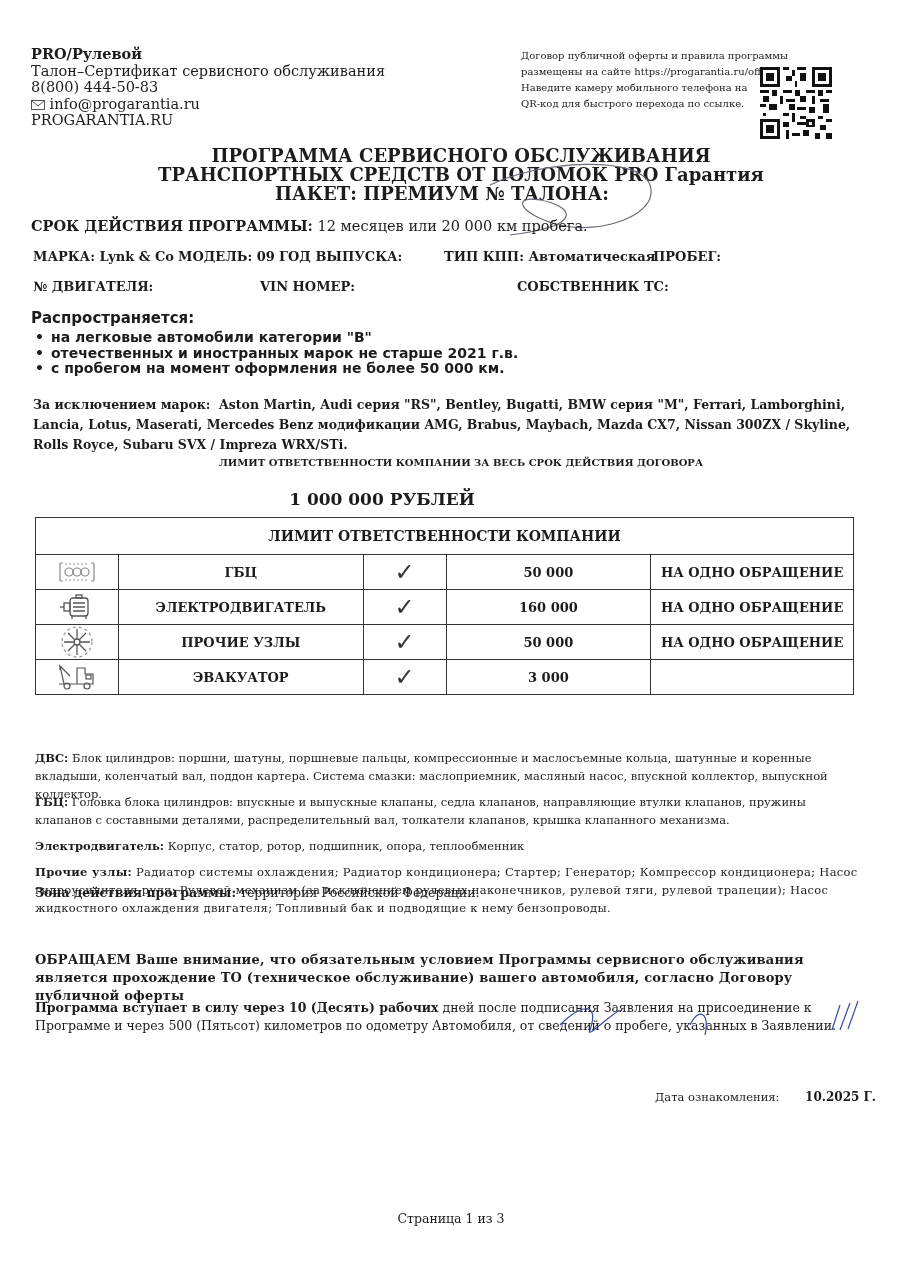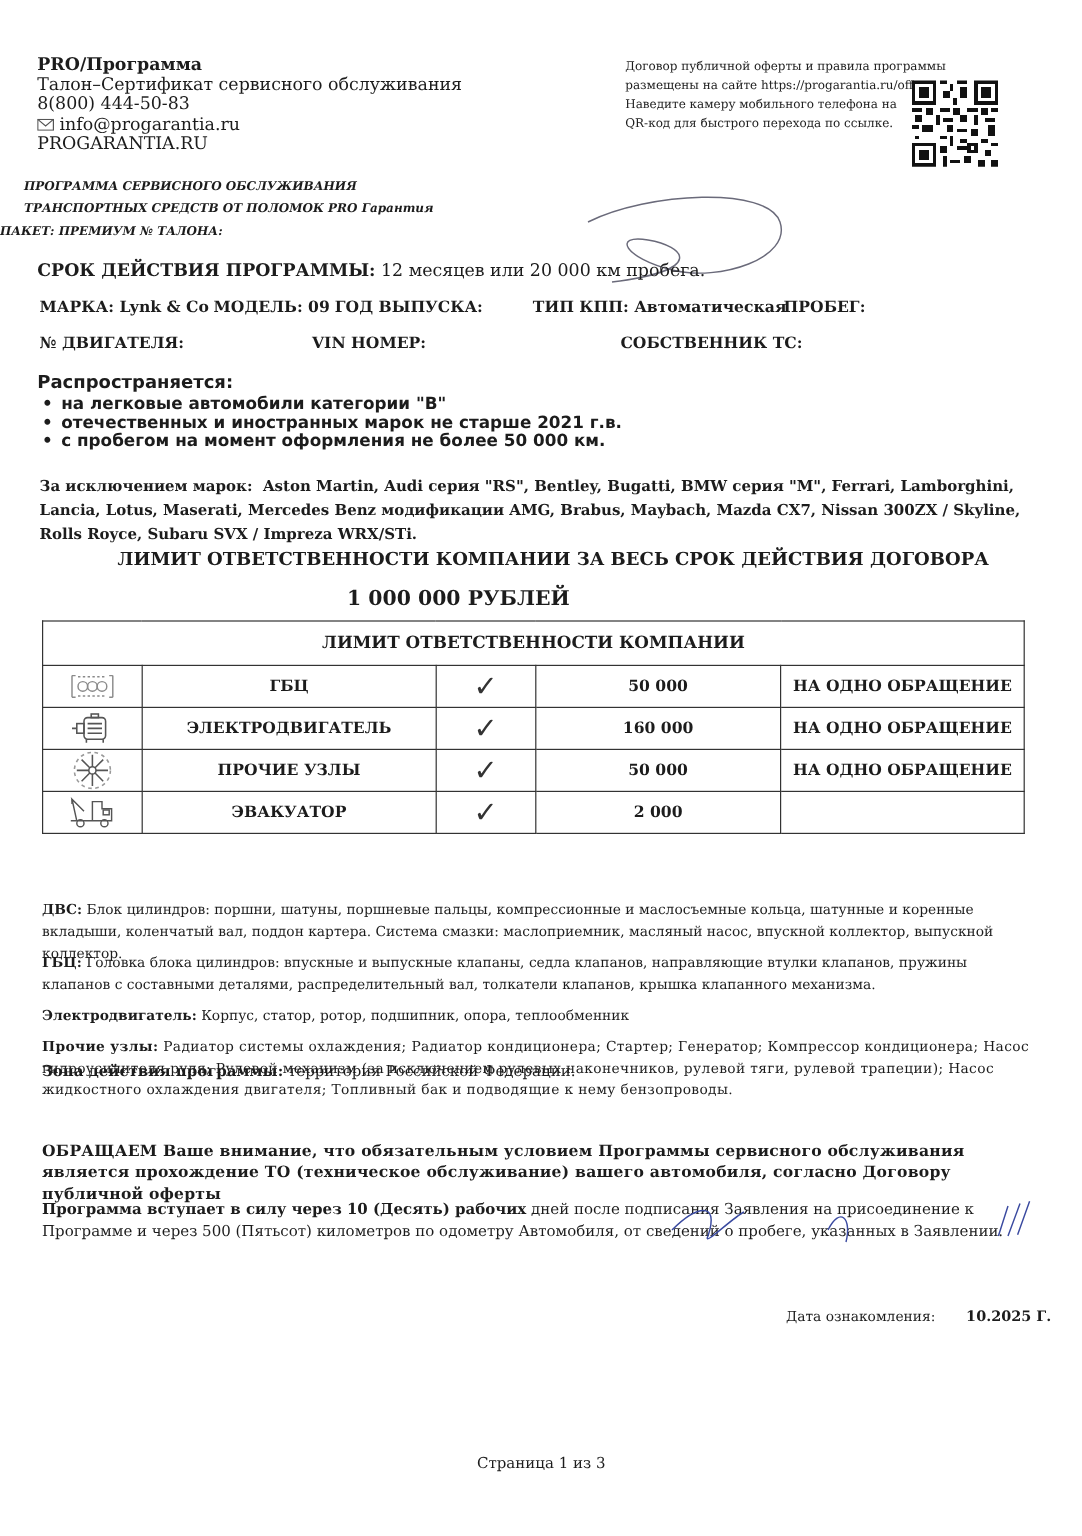--- a/index.html
+++ b/index.html
@@ -2,50 +2,50 @@
 <html><head>
 <meta charset="utf-8">
 <style>
   html, body { margin: 0; padding: 0; background: #fff; }
   body { width: 902px; height: 1280px; position: relative; overflow: hidden; color: #1c1c1c; font-family: "DejaVu Serif", serif; }
   .abs { position: absolute; }
   .hdr-left { left: 31px; top: 46px; font-size: 14.5px; line-height: 16.5px; }
   .hdr-left .brand { font-weight: bold; }
   .hdr-right { left: 521px; top: 48px; font-size: 10px; line-height: 16px; font-family: "DejaVu Serif", serif; }
   .qr { left: 760px; top: 67px; width: 72px; height: 72px; }
-  .title { left: 0; width: 902px; text-align: left; font-weight: bold; font-size: 10px; line-height: 19px; top: 146px; font-style: italic; }
+  .title { left: 0; width: 902px; text-align: center; font-weight: bold; font-size: 18px; line-height: 19px; top: 146px; }
   .title .l1 { padding-left: 20px; }
   .title .l2 { padding-left: 20px; }
   .title .l3 { padding-right: 18px; }
   .term { left: 31px; top: 217px; font-size: 14.5px; }
   .term b { font-weight: bold; }
   .fields { font-size: 13px; font-weight: bold; }
   .ext-h { left: 31px; top: 309px; font-size: 15px; font-weight: bold; font-family: "DejaVu Sans", sans-serif; }
   .bullets { left: 35px; top: 330px; font-size: 14px; font-weight: bold; font-family: "DejaVu Sans", sans-serif; line-height: 15.5px; margin: 0; padding: 0; list-style: none; }
   .bullets li::before { content: "•"; margin-right: 7px; }
   .excl { left: 33px; top: 395px; width: 830px; font-size: 12.5px; font-weight: bold; line-height: 20px; }
-  .lim-h { left: 0; width: 902px; text-align: center; top: 457px; font-size: 15px; font-weight: bold; padding-left: 20px; box-sizing: border-box; }
+  .lim-h { left: 0; width: 902px; text-align: center; top: 457px; font-size: 10px; font-weight: bold; padding-left: 20px; box-sizing: border-box; }
   .lim-amt { left: 0; width: 774px; text-align: center; top: 489px; font-size: 17px; font-weight: bold; padding-right: 10px; box-sizing: border-box; }
   table.lim { position: absolute; left: 35px; top: 517px; width: 819px; border-collapse: collapse; font-size: 13px; font-weight: bold; }
   table.lim td { border: 1.5px solid #333; text-align: center; height: 34px; padding: 0; }
   table.lim tr.head td { height: 36px; font-size: 14px; }
   .chk { font-size: 24px; font-weight: normal; color: #333; font-family: "DejaVu Sans", sans-serif; }
   .para { left: 35px; width: 825px; font-size: 11.5px; line-height: 18px; font-family: "DejaVu Serif", serif; }
   .para b { font-weight: bold; }
   .notice { left: 35px; width: 825px; font-size: 13px; font-weight: bold; line-height: 18px; letter-spacing: 0.2px; }
   .date { left: 655px; top: 1090px; font-size: 11.5px; }
   .date b { margin-left: 22px; font-size: 12px; }
   .page { left: 0; width: 902px; text-align: center; top: 1211px; font-size: 12.5px; }
   .icon { display: inline-block; vertical-align: middle; }
 </style>
 </head>
 <body>
 
 <div class="abs hdr-left">
-  <div class="brand">PRO/Программа</div>
+  <div class="brand">PRO/Рулевой</div>
   <div>Талон–Сертификат сервисного обслуживания</div>
   <div>8(800) 444-50-83</div>
   <div>
     <svg class="icon" width="14" height="10" viewBox="0 0 14 10">
         <rect x="0.5" y="0.5" width="13" height="9" fill="none" stroke="#555"></rect>
         <path d="M0.5 0.5 L7 6 L13.5 0.5" fill="none" stroke="#555"></path>
       </svg>
     <span>info@progarantia.ru</span>
   </div>
   <div>PROGARANTIA.RU</div>
@@ -247,21 +247,21 @@
               <path d="M8 22 L4 4 L14 14"></path>
               <path d="M4 4 v4"></path>
               <circle cx="11" cy="24" r="3"></circle>
               <circle cx="31" cy="24" r="3"></circle>
               <rect x="30" y="13" width="5" height="4"></rect>
             </g>
           </svg>
     </td>
     <td>ЭВАКУАТОР</td>
     <td><span class="chk">✓</span></td>
-    <td>2 000</td>
+    <td>3 000</td>
     <td></td>
   </tr>
 </tbody>
   </table>
 
 <div class="abs para" style="top:749px">
   <b>ДВС:</b>
   <span>Блок цилиндров: поршни, шатуны, поршневые пальцы, компрессионные и маслосъемные кольца, шатунные и коренные вкладыши, коленчатый вал, поддон картера. Система смазки: маслоприемник, масляный насос, впускной коллектор, выпускной коллектор.</span>
 </div>
 <div class="abs para" style="top:793px">

